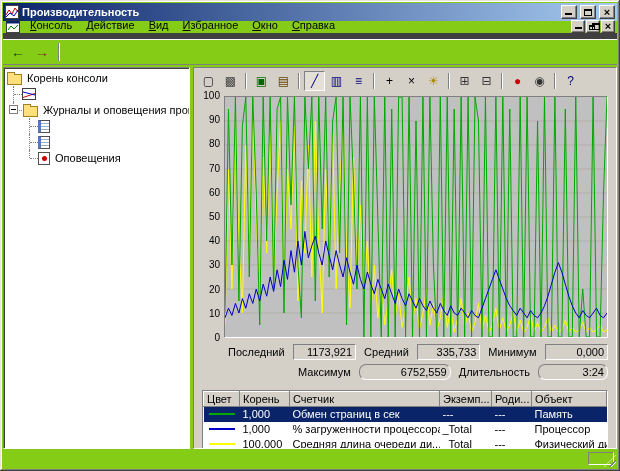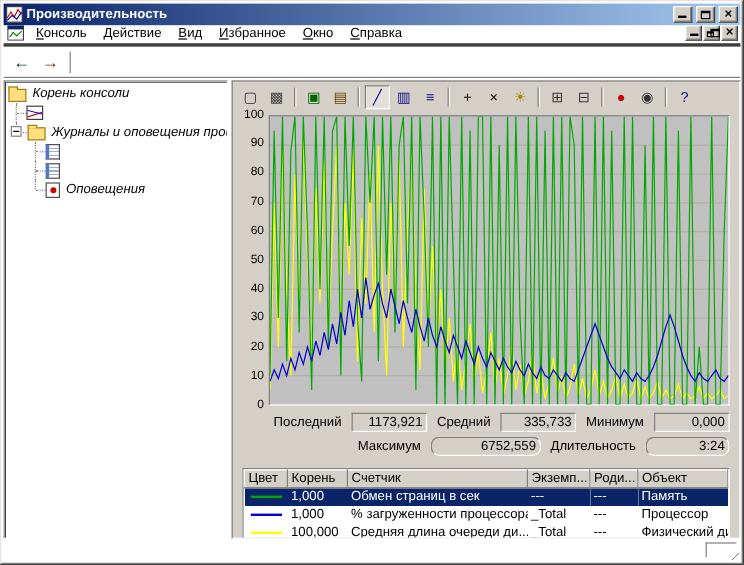--- a/index.html
+++ b/index.html
@@ -1,55 +1,55 @@
 <!DOCTYPE html>
 <html><head>
 <meta charset="utf-8">
 <style>
   * { box-sizing: border-box; }
   body { margin:0; background:#808080; font-family:"Liberation Sans","DejaVu Sans",sans-serif; }
   .window {
-    width:620px; height:471px; background:#ffffff; padding:3px; position:relative;
+    width:620px; height:471px; background:#84cc16; padding:3px; position:relative;
     box-shadow: inset -1px -1px 0 #404040, inset 1px 1px 0 #e8e4dc, inset -2px -2px 0 #808080, inset 2px 2px 0 #fff;
     font-size:11px; color:#000;
   }
   
   .titlebar { height:18px; background:linear-gradient(90deg,#0a246a,#a6caf0); display:flex; align-items:center; padding:0 2px; gap:3px; }
   .titlebar .title { flex:1; color:#fff; font-weight:bold; white-space:nowrap; overflow:hidden; }
   .app-icon { width:14px; height:14px; flex:none; }
   .cap-btn { width:16px; height:14px; flex:none; position:relative; background:#d4d0c8;
     border:1px solid; border-color:#fff #404040 #404040 #fff; box-shadow: inset -1px -1px 0 #808080;
     display:flex; align-items:center; justify-content:center; font:bold 11px "Liberation Sans","DejaVu Sans",sans-serif; line-height:1; }
   .g-min { position:absolute; left:3px; bottom:3px; width:7px; height:2px; background:#000; }
   .g-max { position:absolute; left:3px; top:3px; width:8px; height:7px; border:1px solid #000; border-top-width:2px; }
   .g-restore { position:absolute; left:2px; top:4px; width:6px; height:5px; border:1px solid #000; border-top-width:2px; background:#d4d0c8; }
   .g-restore::before { content:""; position:absolute; left:2px; top:-4px; width:6px; height:4px; border:1px solid #000; border-top-width:2px; }
   
-  .menubar { height:18px; display:flex; align-items:flex-start; padding:0 2px; border-bottom:3px solid #404040; }
+  .menubar { height:18px; display:flex; align-items:flex-end; padding:0 2px; border-bottom:6px solid #404040; }
   .doc-icon { width:14px; height:13px; margin:0 3px 0 1px; flex:none; }
   .menu-item { padding:1px 7px 2px; white-space:nowrap; }
   .menu-item::first-letter { text-decoration:underline; }
   .mdi-btns { margin-left:auto; display:flex; gap:1px; }
   .mdi-btns .cap-btn { width:14px; height:13px; }
   
   .toolbar { height:26px; display:flex; align-items:center; padding:0 4px; gap:2px; border-top:1px solid #fff; border-bottom:1px solid #808080; }
   .tool-btn { width:22px; height:22px; display:flex; align-items:center; justify-content:center; font-size:14px; font-weight:bold; }
   .tool-btn.back { color:#14391c; }
   .tool-btn.fwd { color:#7a2d22; }
   .tool-sep { width:2px; height:18px; border-left:1px solid #808080; border-right:1px solid #fff; margin:0 3px; }
   
   .main { height:384px; display:flex; padding-top:2px; }
   .tree-pane { width:187px; height:100%; background:#fff; overflow:hidden;
     border:1px solid; border-color:#808080 #fff #fff #808080; box-shadow: inset 1px 1px 0 #404040; padding:2px 0 0 2px; }
   .splitter { width:3px; height:100%; }
   .content-pane { flex:1; height:100%; background:#d4d0c8; overflow:hidden;
     border:1px solid; border-color:#808080 #fff #fff #808080; display:flex; flex-direction:column; }
   
   .tree-row { display:flex; align-items:center; height:16px; white-space:nowrap; }
-  .tlabel { padding:0 2px;font-style:italic; }
+  .tlabel { padding:0 2px; }
   .tlabel.sel { background:#0a246a; color:#fff; }
   .tcell { position:relative; width:16px; height:16px; flex:none; }
   .tcell.branch::before { content:""; position:absolute; left:7px; top:0; bottom:0; border-left:1px dotted #808080; }
   .tcell.branch::after  { content:""; position:absolute; left:8px; top:8px; width:8px; border-top:1px dotted #808080; }
   .tcell.end::before { content:""; position:absolute; left:7px; top:0; height:8px; border-left:1px dotted #808080; }
   .tcell.end::after  { content:""; position:absolute; left:8px; top:8px; width:8px; border-top:1px dotted #808080; }
   .tbox { position:absolute; left:3px; top:3px; width:9px; height:9px; background:#fff; border:1px solid #808080; z-index:1; }
   .tbox::after { content:""; position:absolute; left:1px; top:3px; width:5px; height:1px; background:#000; }
   .icon-folder { width:15px; height:11px; margin:2px 3px 0 1px; flex:none; background:#ffdf7e; border:1px solid #a08020; position:relative; }
   .icon-folder::before { content:""; position:absolute; top:-3px; left:-1px; width:6px; height:2px; background:#ffdf7e; border:1px solid #a08020; border-bottom:none; }

